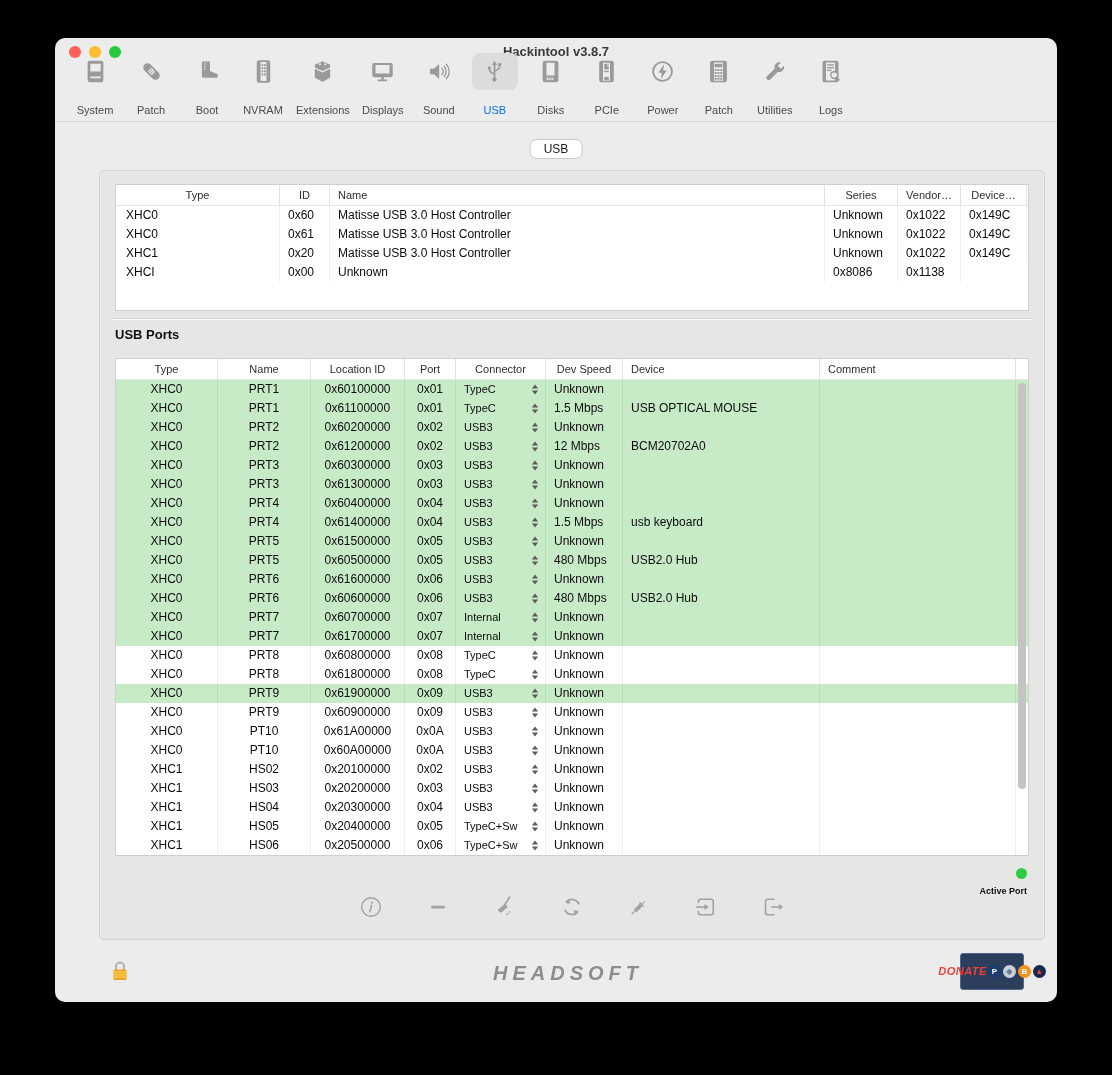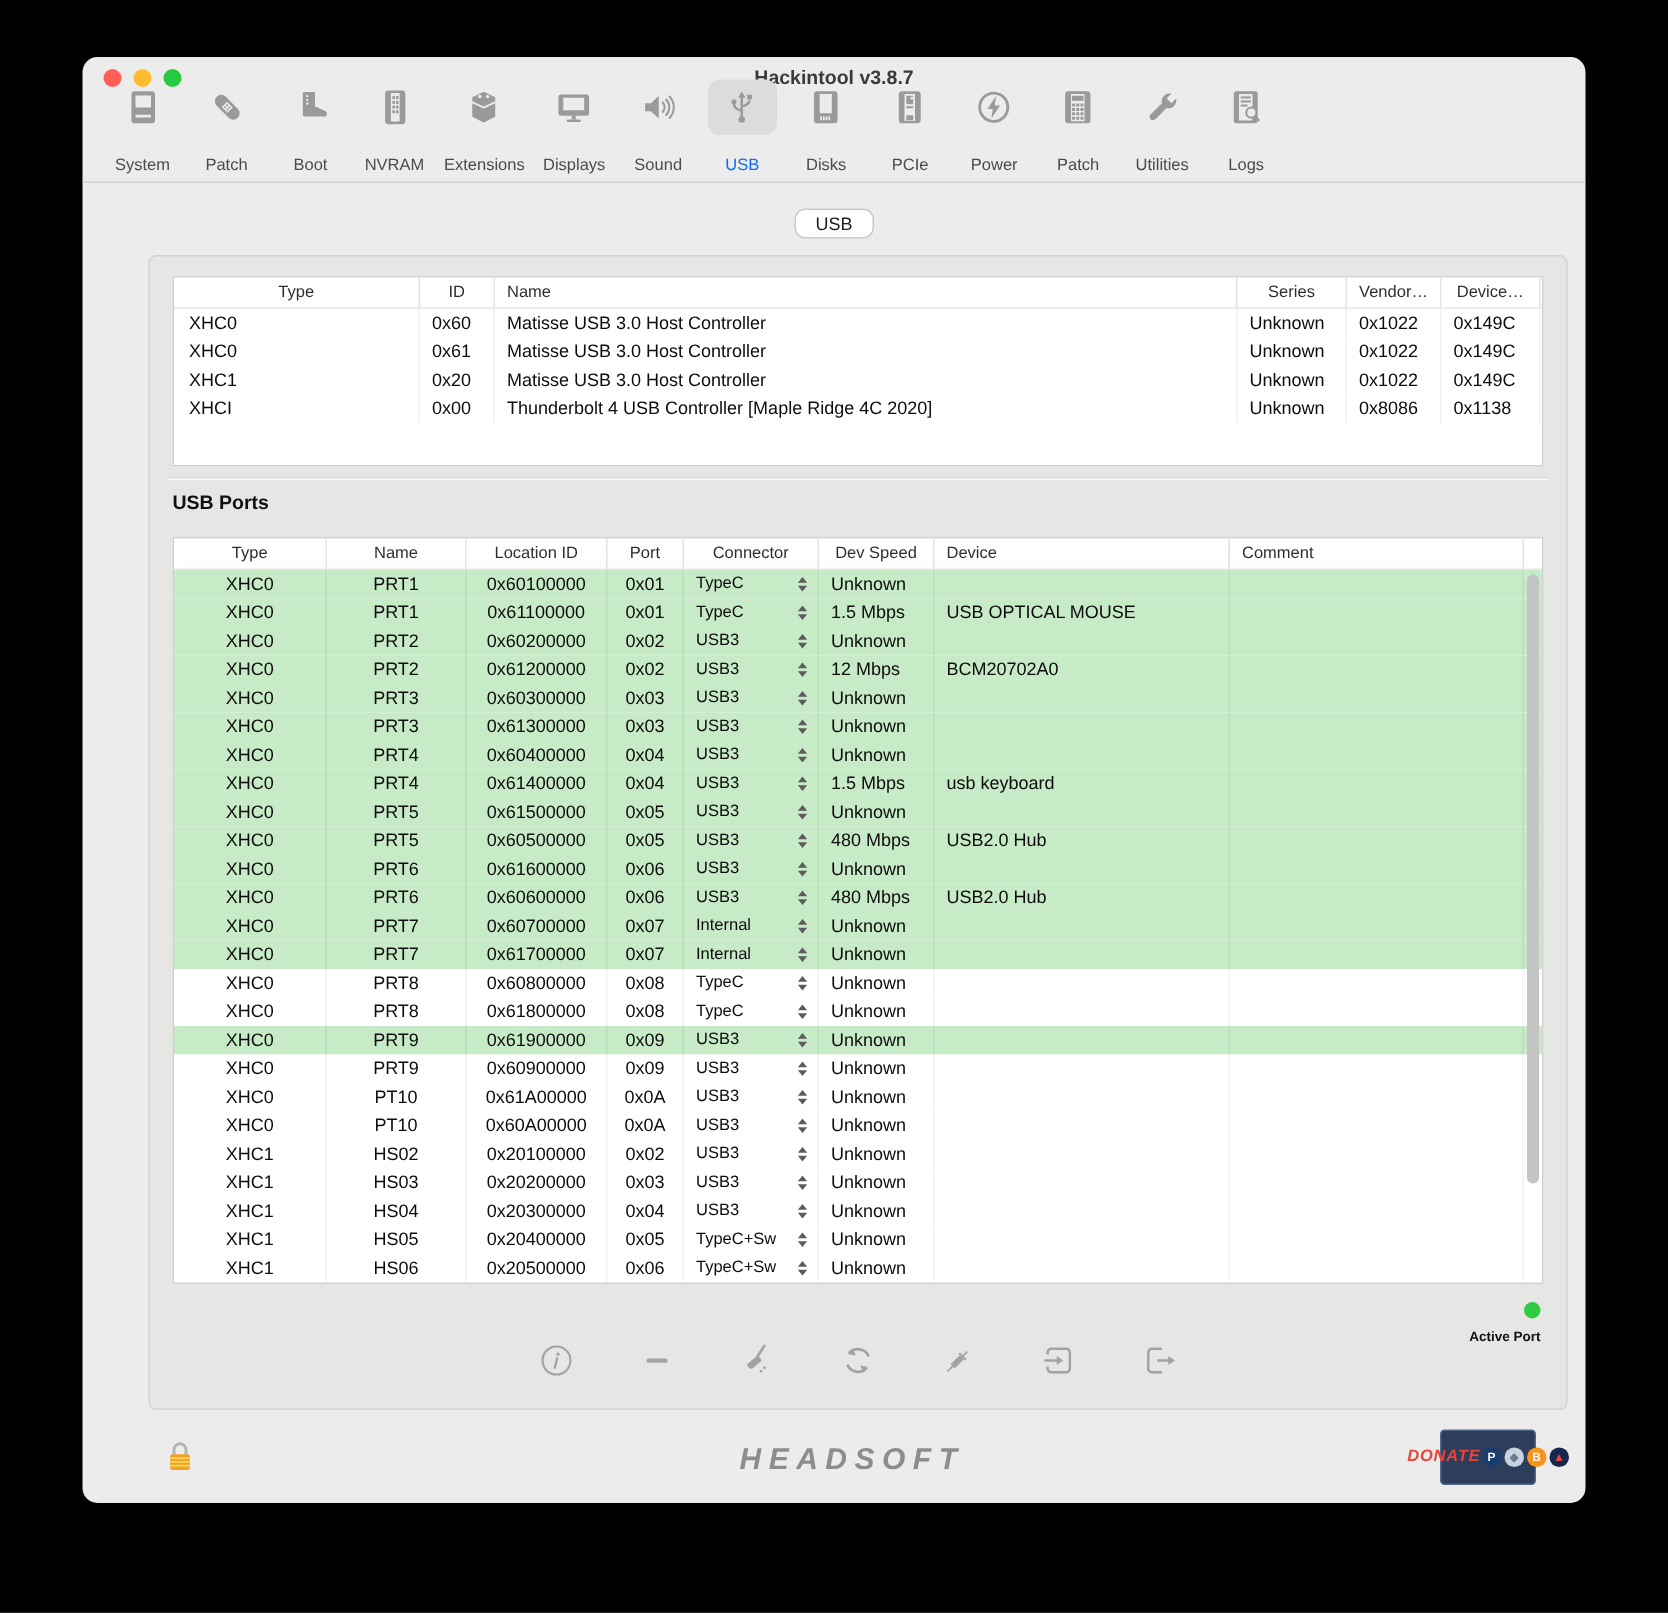--- a/index.html
+++ b/index.html
@@ -418,21 +418,20 @@
               <div class="tcell al-l">0x20</div>
               <div class="tcell al-l">Matisse USB 3.0 Host Controller</div>
               <div class="tcell al-l">Unknown</div>
               <div class="tcell al-l">0x1022</div>
               <div class="tcell al-l">0x149C</div>
               <div class="tcell no-r"></div>
             </div>
             <div class="trow grid-c">
               <div class="tcell al-l">XHCI</div>
               <div class="tcell al-l">0x00</div>
-              <div class="tcell al-l">Thunderbolt 4 USB Controller [Maple Ridge 4C 2020]</div>
               <div class="tcell al-l">Unknown</div>
               <div class="tcell al-l">0x8086</div>
               <div class="tcell al-l">0x1138</div>
               <div class="tcell no-r"></div>
             </div>
           </div>
       </div>
 
       <div class="hr-sep"></div>
       <div class="section-title">USB Ports</div>

